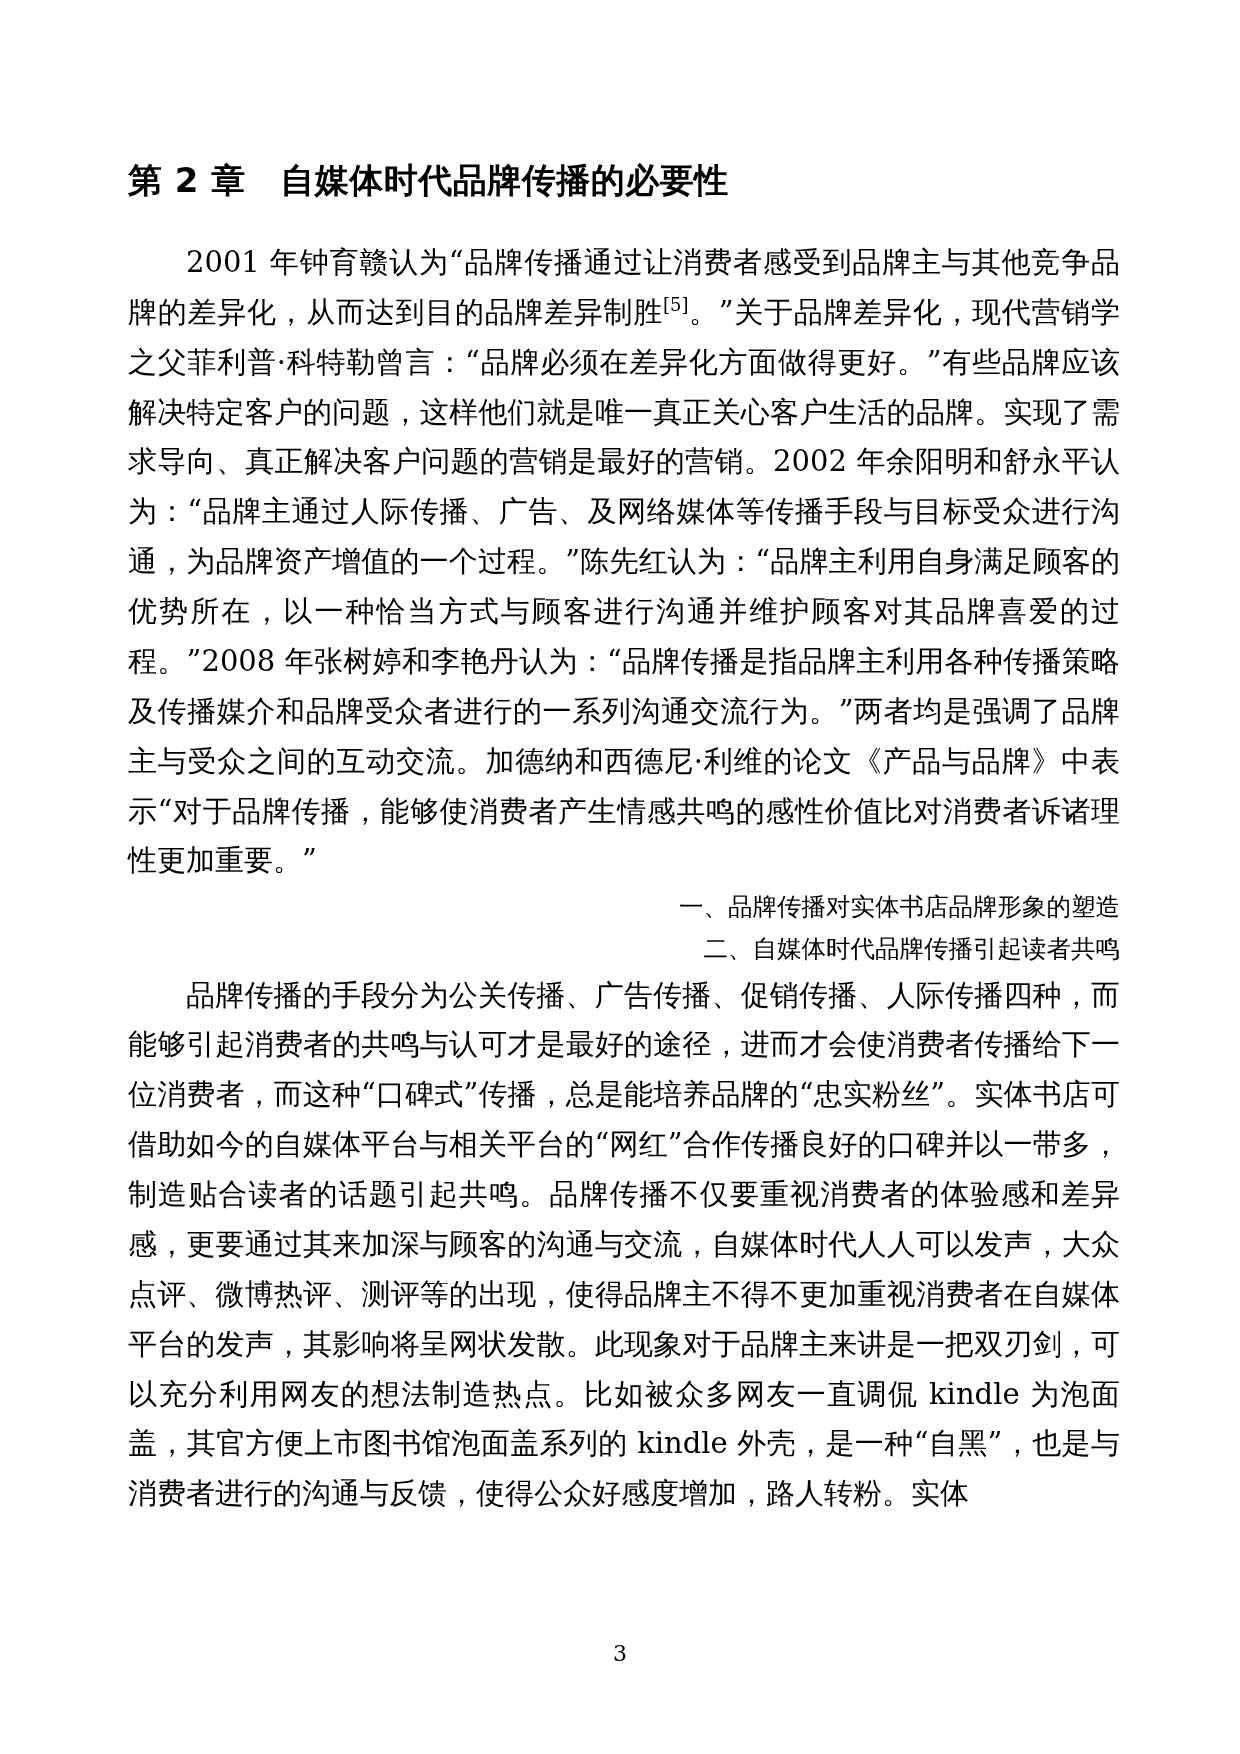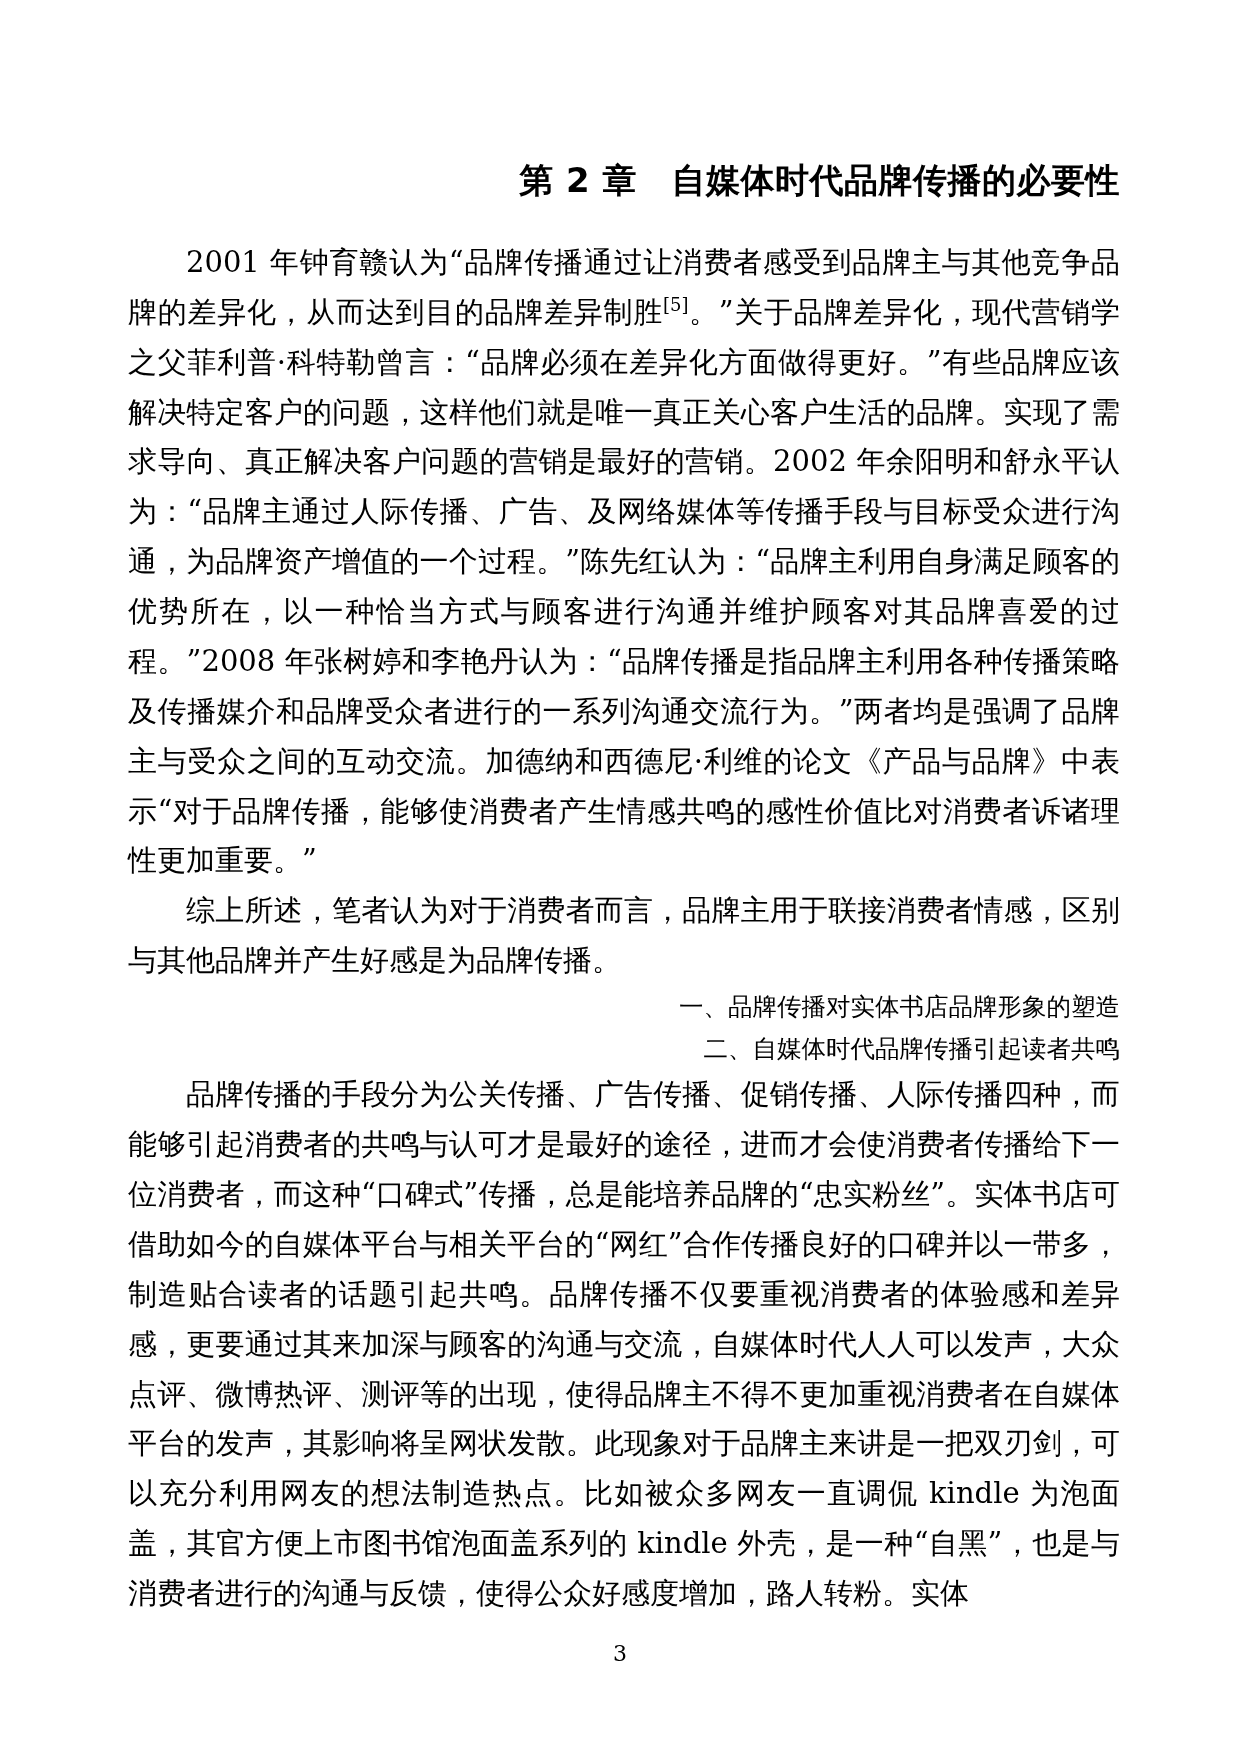--- a/index.html
+++ b/index.html
@@ -14,21 +14,21 @@
   .page {
     position: relative;
     width: 1240px;
     height: 1754px;
     background: #ffffff;
     box-sizing: border-box;
     padding: 150px 120px 60px 128px;
     overflow: hidden;
   }
   .chapter-title {
-    text-align: right;
+    text-align: left;
     font-size: 34px;
     font-weight: bold;
     letter-spacing: 0.5px;
     margin: 8px 0 34px 0;
     line-height: 1.35;
     font-family: "DejaVu Sans", "Liberation Sans", sans-serif;
   }
   .section-heading {
     font-size: 27px;
     font-weight: bold;
@@ -82,21 +82,20 @@
 </head>
 <body>
 
 <div class="page">
 
   <h1 class="chapter-title">第 2 章　自媒体时代品牌传播的必要性</h1>
 
 
   <p class="body-text"><span>2001 年钟育赣认为“品牌传播通过让消费者感受到品牌主与其他竞争品牌的差异化，从而达到目的品牌差异制胜</span><sup class="cite latin">[5]</sup><span>。”关于品牌差异化，现代营销学之父菲利普·科特勒曾言：“品牌必须在差异化方面做得更好。”有些品牌应该解决特定客户的问题，这样他们就是唯一真正关心客户生活的品牌。实现了需求导向、真正解决客户问题的营销是最好的营销。2002 年余阳明和舒永平认为：“品牌主通过人际传播、广告、及网络媒体等传播手段与目标受众进行沟通，为品牌资产增值的一个过程。”陈先红认为：“品牌主利用自身满足顾客的优势所在，以一种恰当方式与顾客进行沟通并维护顾客对其品牌喜爱的过程。”2008 年张树婷和李艳丹认为：“品牌传播是指品牌主利用各种传播策略及传播媒介和品牌受众者进行的一系列沟通交流行为。”两者均是强调了品牌主与受众之间的互动交流。加德纳和西德尼·利维的论文《产品与品牌》中表示“对于品牌传播，能够使消费者产生情感共鸣的感性价值比对消费者诉诸理性更加重要。”</span></p>
 
-  <p class="body-text">综上所述，笔者认为对于消费者而言，品牌主用于联接消费者情感，区别与其他品牌并产生好感是为品牌传播。</p>
 
 
 
   <p class="list-line">一、品牌传播对实体书店品牌形象的塑造</p>
 
 
   <p class="list-line">二、自媒体时代品牌传播引起读者共鸣</p>
 
   <p class="body-text">品牌传播的手段分为公关传播、广告传播、促销传播、人际传播四种，而能够引起消费者的共鸣与认可才是最好的途径，进而才会使消费者传播给下一位消费者，而这种“口碑式”传播，总是能培养品牌的“忠实粉丝”。实体书店可借助如今的自媒体平台与相关平台的“网红”合作传播良好的口碑并以一带多，制造贴合读者的话题引起共鸣。品牌传播不仅要重视消费者的体验感和差异感，更要通过其来加深与顾客的沟通与交流，自媒体时代人人可以发声，大众点评、微博热评、测评等的出现，使得品牌主不得不更加重视消费者在自媒体平台的发声，其影响将呈网状发散。此现象对于品牌主来讲是一把双刃剑，可以充分利用网友的想法制造热点。比如被众多网友一直调侃 kindle 为泡面盖，其官方便上市图书馆泡面盖系列的 kindle 外壳，是一种“自黑”，也是与消费者进行的沟通与反馈，使得公众好感度增加，路人转粉。实体</p>
 

